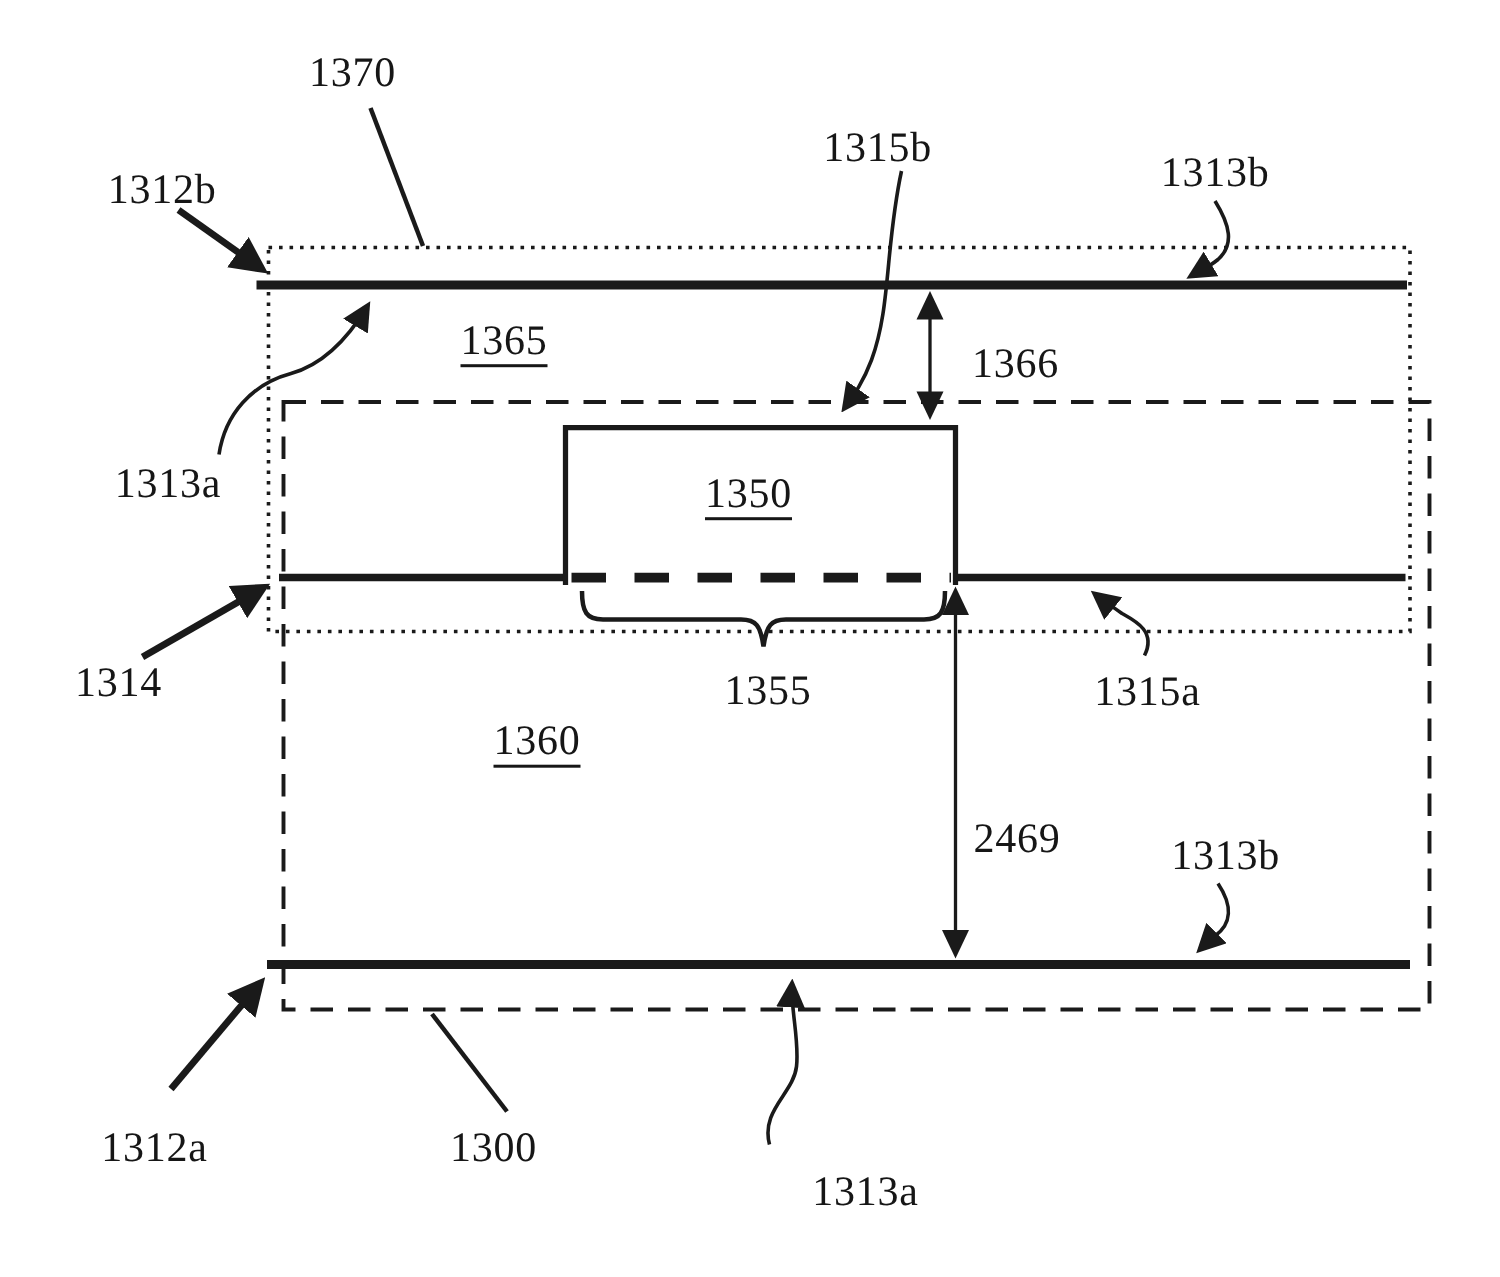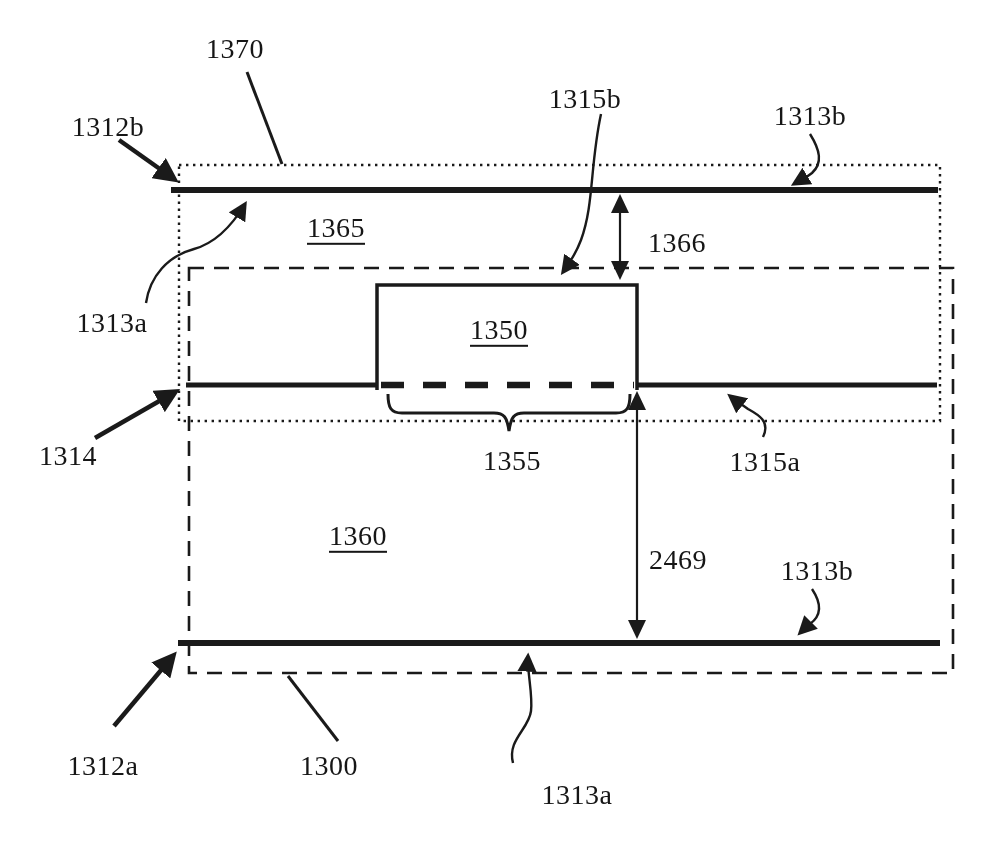--- a/index.html
+++ b/index.html
@@ -99,23 +99,23 @@
   </svg>
 
   <div class="lbl" style="left:235px; top:49px;">1370</div>
   <div class="lbl" style="left:108px; top:127px;">1312b</div>
   <div class="lbl" style="left:585px; top:99px;">1315b</div>
   <div class="lbl" style="left:810px; top:116px;">1313b</div>
   <div class="lbl u" style="left:336px; top:229px;font-family:Liberation Serif, serif;">1365</div>
   <div class="lbl" style="left:677px; top:243px;">1366</div>
   <div class="lbl" style="left:112px; top:323px;">1313a</div>
   <div class="lbl u" style="left:499px; top:331px;font-family:Liberation Serif, serif;">1350</div>
-  <div class="lbl" style="left:68px; top:456px;">1314</div>
+  <div class="lbl" style="left:79px; top:456px;">1314</div>
   <div class="lbl" style="left:512px; top:461px;">1355</div>
   <div class="lbl" style="left:765px; top:462px;">1315a</div>
-  <div class="lbl u" style="left:358px; top:537px;">1360</div>
+  <div class="lbl u" style="left:358px; top:496px;">1360</div>
   <div class="lbl" style="left:678px; top:560px;">2469</div>
   <div class="lbl" style="left:817px; top:571px;">1313b</div>
   <div class="lbl" style="left:103px; top:766px;">1312a</div>
   <div class="lbl" style="left:329px; top:766px;">1300</div>
   <div class="lbl" style="left:577px; top:795px;">1313a</div>
 
 </div>
 
 </body></html>

